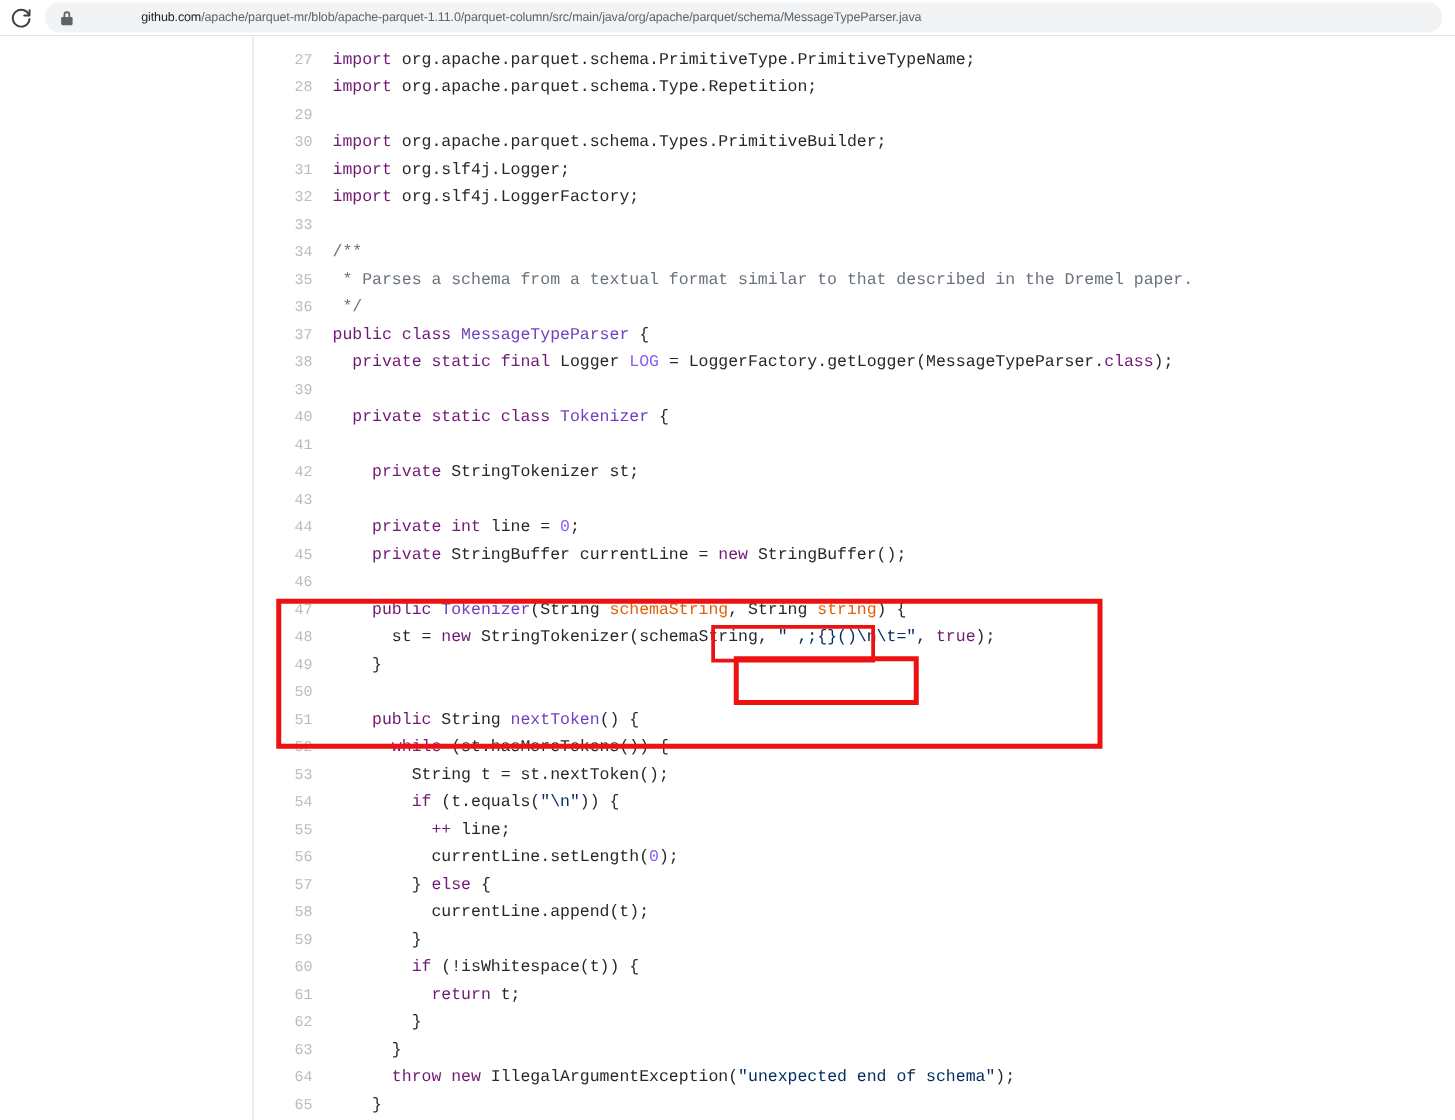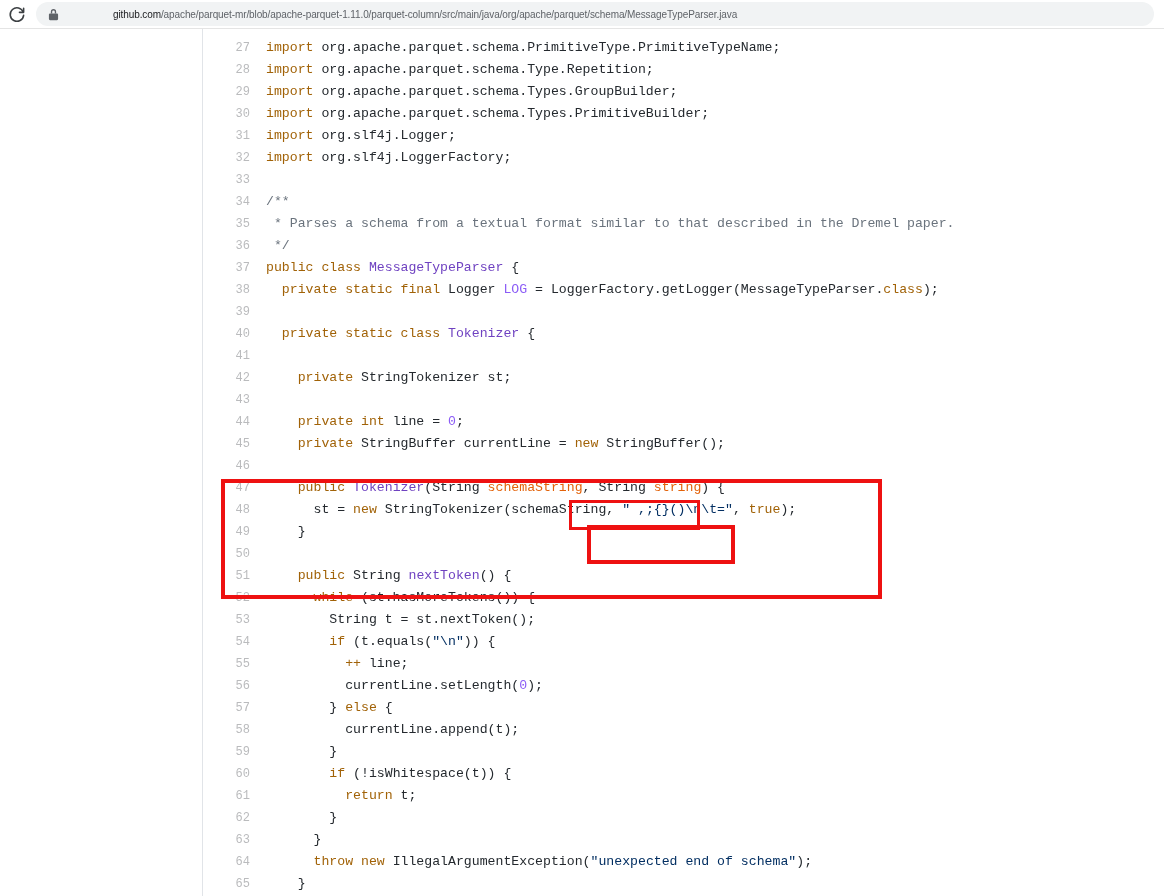--- a/index.html
+++ b/index.html
@@ -92,21 +92,21 @@
     user-select: none;
   }
   .lc {
     position: absolute;
     left: 62px; top: 0;
     color: #24292e;
     white-space: pre;
   }
 
   
-  .k  { color: #a16207; }   
+  .k  { color: #701a75; }   
   .t  { color: #6f42c1; }   
   .s  { color: #032f62; }   
   .n  { color: #8b5cf6; }   
   .c  { color: #6a737d; }   
   .p  { color: #e36209; }   
   .pl { color: #24292e; }   
 
   
   .annot {
     position: absolute;
@@ -143,21 +143,21 @@
 </div>
 
 <div id="page-body">
 
   <div id="left-rail"></div>
 
   <div id="code-view">
 
   <div class="code-line" style="position: absolute; left: 0px; top: 8px; width: 960px;"><span class="ln">27</span><span class="lc"><span class="k">import </span><span class="pl">org.apache.parquet.schema.PrimitiveType.PrimitiveTypeName;</span></span></div>
       <div class="code-line" style="position: absolute; left: 0px; top: 30px; width: 960px;"><span class="ln">28</span><span class="lc"><span class="k">import </span><span class="pl">org.apache.parquet.schema.Type.Repetition;</span></span></div>
-      <div class="code-line" style="position: absolute; left: 0px; top: 52px; width: 960px;"><span class="ln">29</span><span class="lc"><span class="k">import </span><span class="pl">org.apache.parquet.schema.Types.GroupBuilder;</span></span></div>
+      <div class="code-line" style="position: absolute; left: 0px; top: 52px; width: 960px;"><span class="ln">29</span></div>
       <div class="code-line" style="position: absolute; left: 0px; top: 74px; width: 960px;"><span class="ln">30</span><span class="lc"><span class="k">import </span><span class="pl">org.apache.parquet.schema.Types.PrimitiveBuilder;</span></span></div>
       <div class="code-line" style="position: absolute; left: 0px; top: 96px; width: 960px;"><span class="ln">31</span><span class="lc"><span class="k">import </span><span class="pl">org.slf4j.Logger;</span></span></div>
       <div class="code-line" style="position: absolute; left: 0px; top: 118px; width: 960px;"><span class="ln">32</span><span class="lc"><span class="k">import </span><span class="pl">org.slf4j.LoggerFactory;</span></span></div>
       <div class="code-line" style="position: absolute; left: 0px; top: 140px; width: 960px;"><span class="ln">33</span><span class="lc"></span></div>
       <div class="code-line" style="position: absolute; left: 0px; top: 162px; width: 960px;"><span class="ln">34</span><span class="lc"><span class="c">/**</span></span></div>
       <div class="code-line" style="position: absolute; left: 0px; top: 184px; width: 960px;"><span class="ln">35</span><span class="lc"><span class="c"> * Parses a schema from a textual format similar to that described in the Dremel paper.</span></span></div>
       <div class="code-line" style="position: absolute; left: 0px; top: 206px; width: 960px;"><span class="ln">36</span><span class="lc"><span class="c"> */</span></span></div>
       <div class="code-line" style="position: absolute; left: 0px; top: 228px; width: 960px;"><span class="ln">37</span><span class="lc"><span class="k">public class </span><span class="t">MessageTypeParser</span><span class="pl"> {</span></span></div>
       <div class="code-line" style="position: absolute; left: 0px; top: 250px; width: 960px;"><span class="ln">38</span><span class="lc"><span class="pl">  </span><span class="k">private static final </span><span class="pl">Logger </span><span class="n">LOG</span><span class="pl"> = LoggerFactory.getLogger(MessageTypeParser.</span><span class="k">class</span><span class="pl">);</span></span></div>
       <div class="code-line" style="position: absolute; left: 0px; top: 272px; width: 960px;"><span class="ln">39</span><span class="lc"></span></div>

